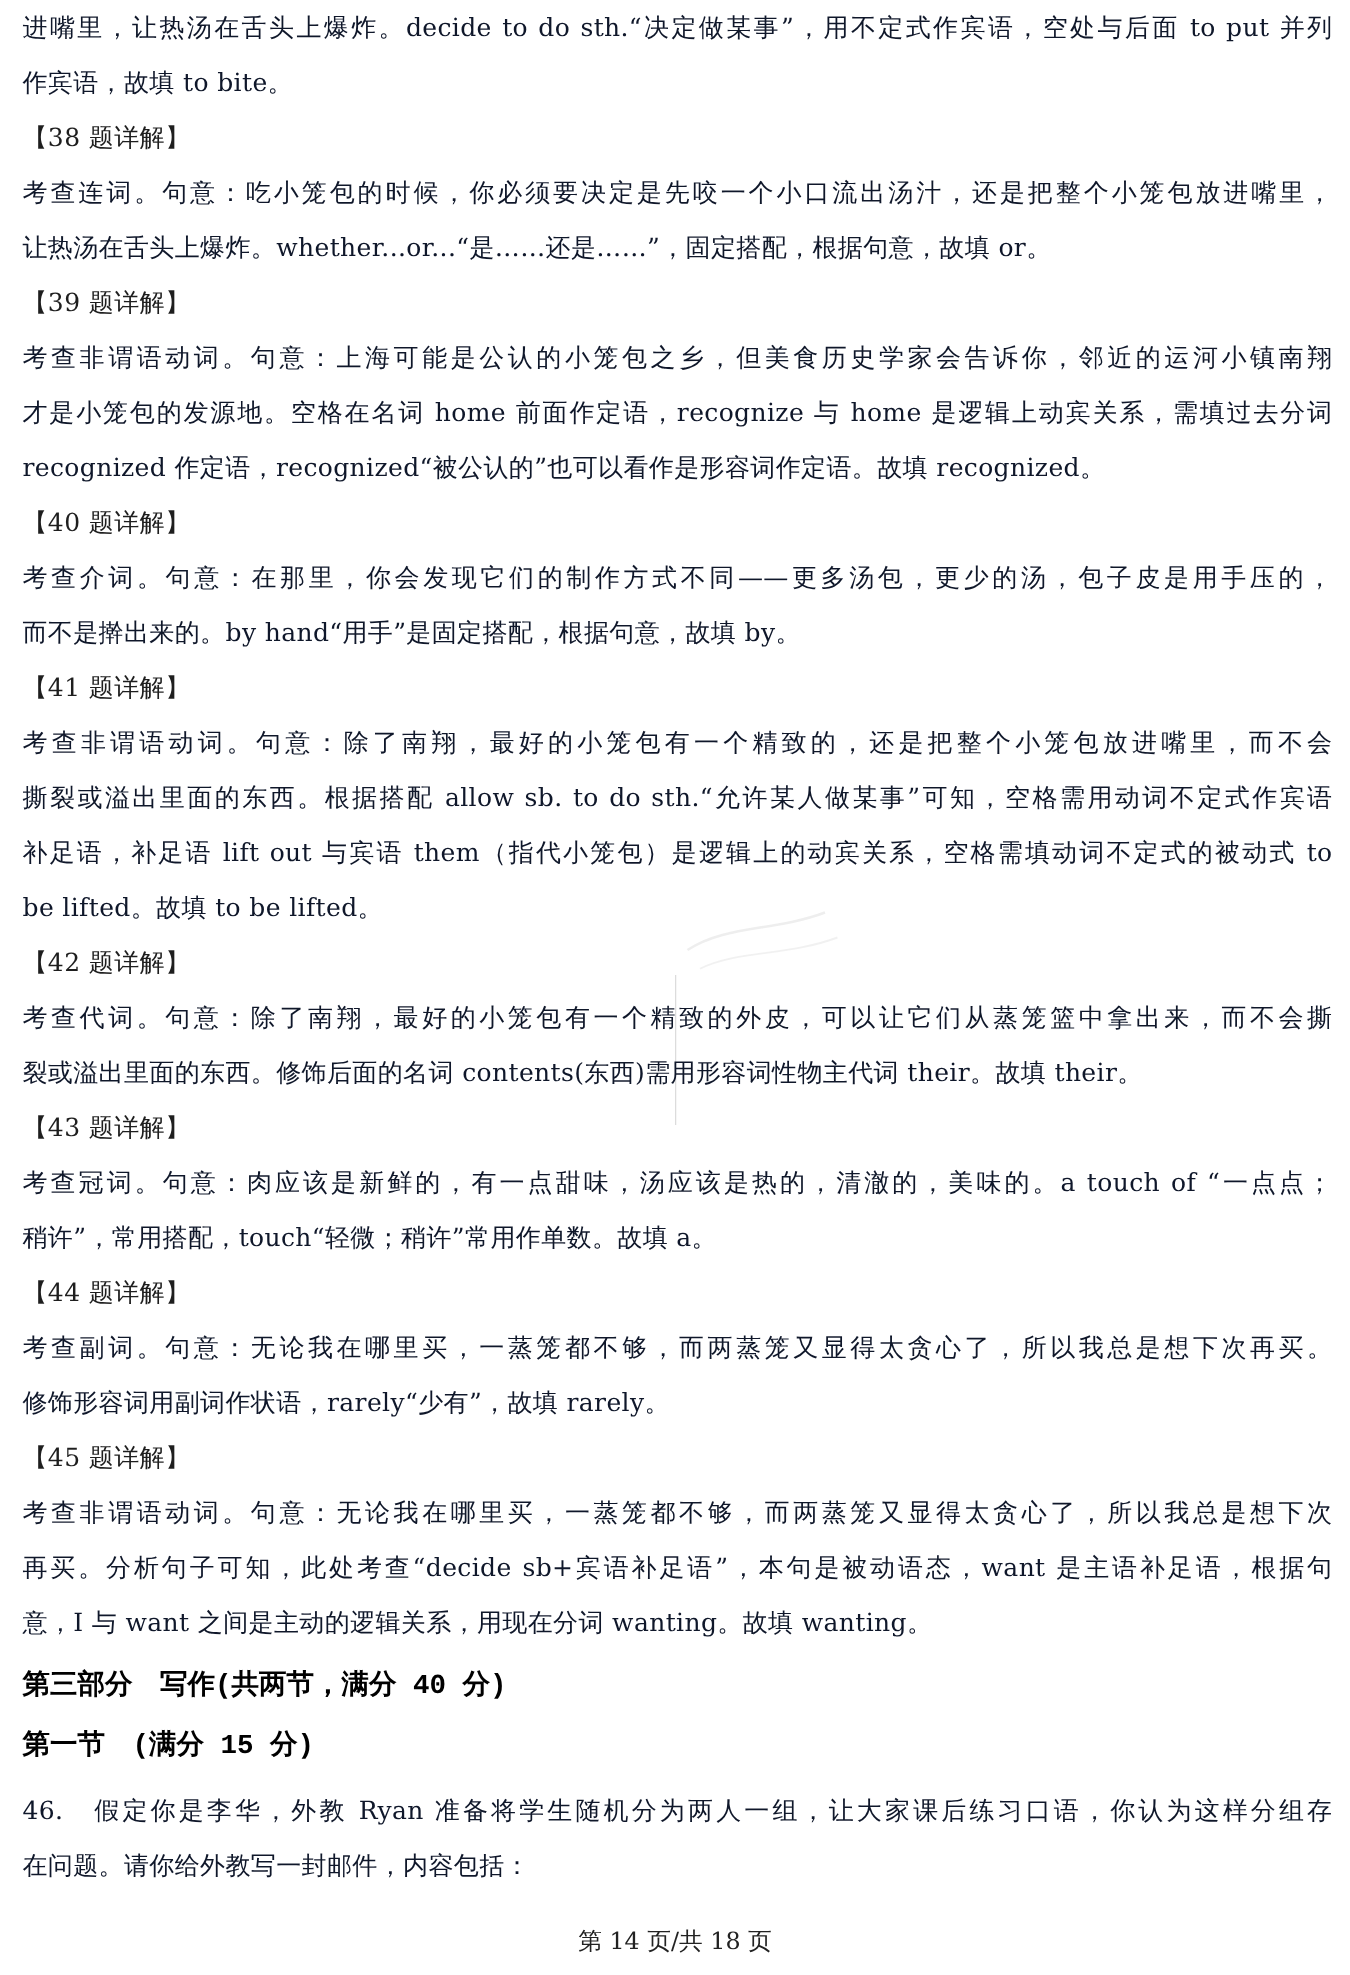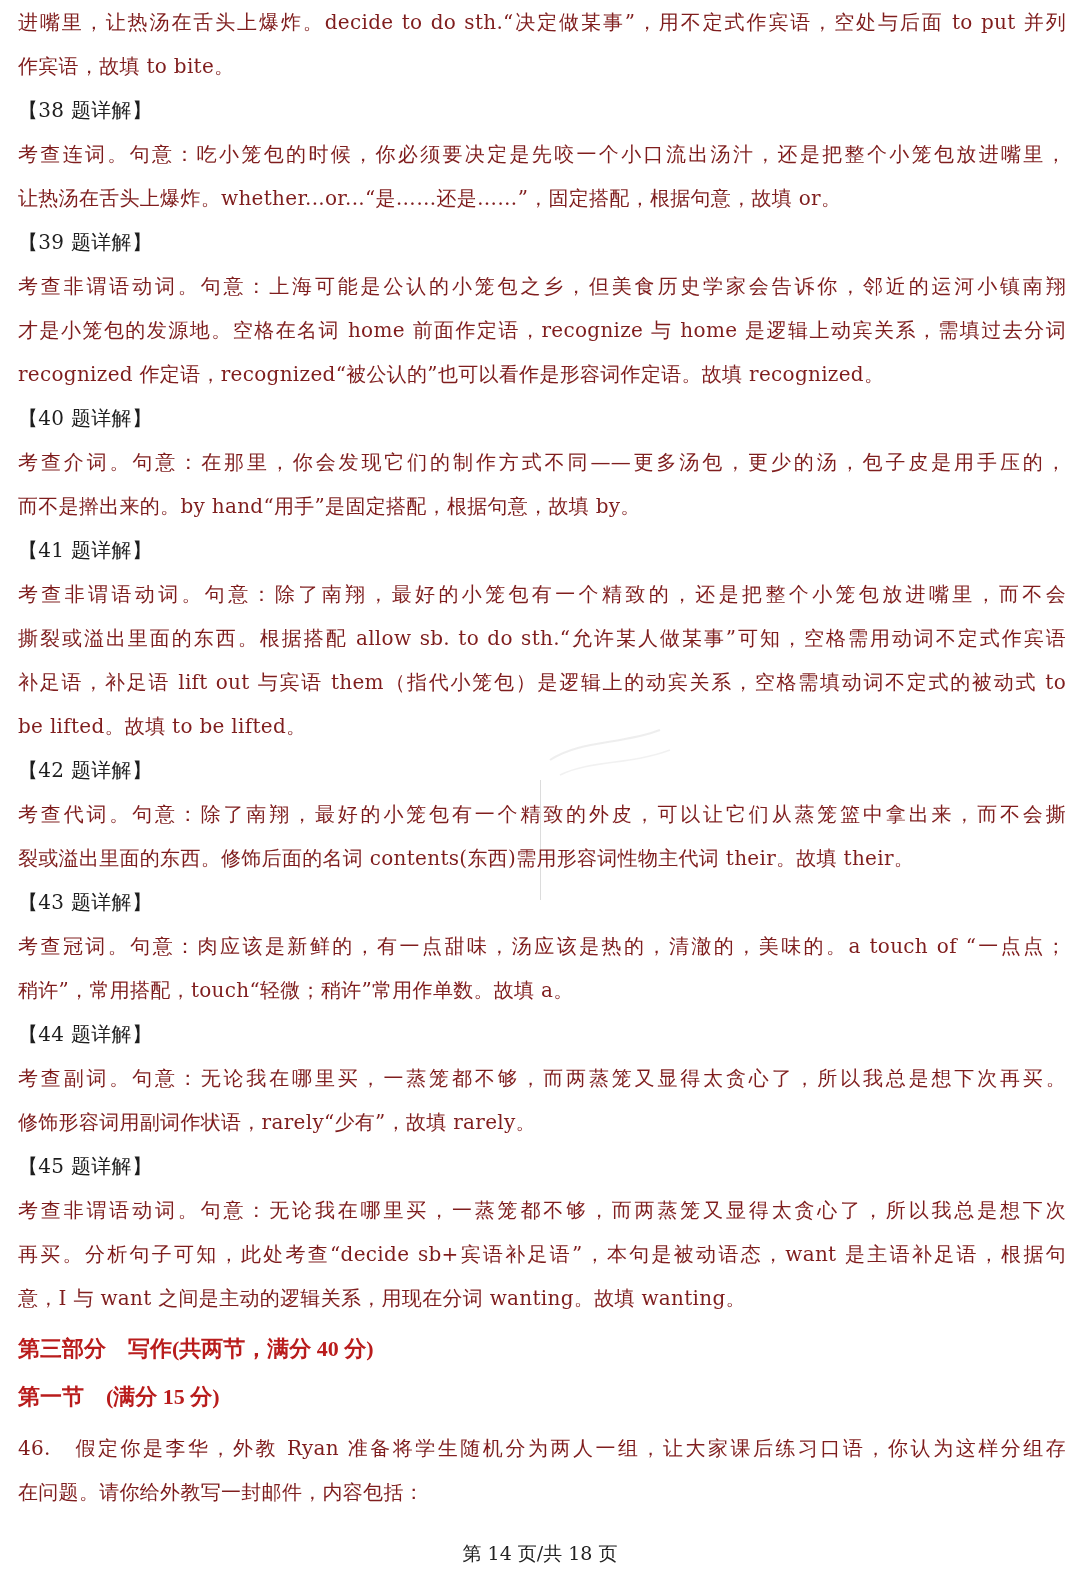--- a/index.html
+++ b/index.html
@@ -6,28 +6,28 @@
   body {
     width: 1080px; height: 1580px; position: relative; overflow: hidden;
     font-family: "DejaVu Serif", "Liberation Serif", serif;
     color: #1a1a1a;
   }
   .page { position: absolute; left: 0; top: 0; width: 1080px; height: 1580px; }
   .line {
     position: absolute; left: 18px; right: 14px;
     font-size: 20px; line-height: 28px; white-space: nowrap;
     letter-spacing: 0.3px;
-    color: #7f1d1d;
+    color: #0f172a;
   }
   .justify { text-align: justify; text-align-last: justify; }
   .heading { font-size: 20px; color: #1e1e1e; left: 18px; }
   .section-title {
     position: absolute; left: 18px; font-size: 22px; line-height: 30px;
-    font-weight: bold; color: #b91c1c; white-space: nowrap;
-    font-family: Liberation Serif, serif;
+    font-weight: bold; color: #000000; white-space: nowrap;
+    font-family: Liberation Mono, monospace;
   }
   .footer {
     position: absolute; left: 0; right: 0; top: 1540px; text-align: center;
     font-size: 19px; line-height: 26px; color: #222;
   }
   .watermark {
     position: absolute; left: 540px; top: 720px; width: 140px; height: 70px;
     opacity: 0.35; pointer-events: none;
   }
   .watermark-vline {

